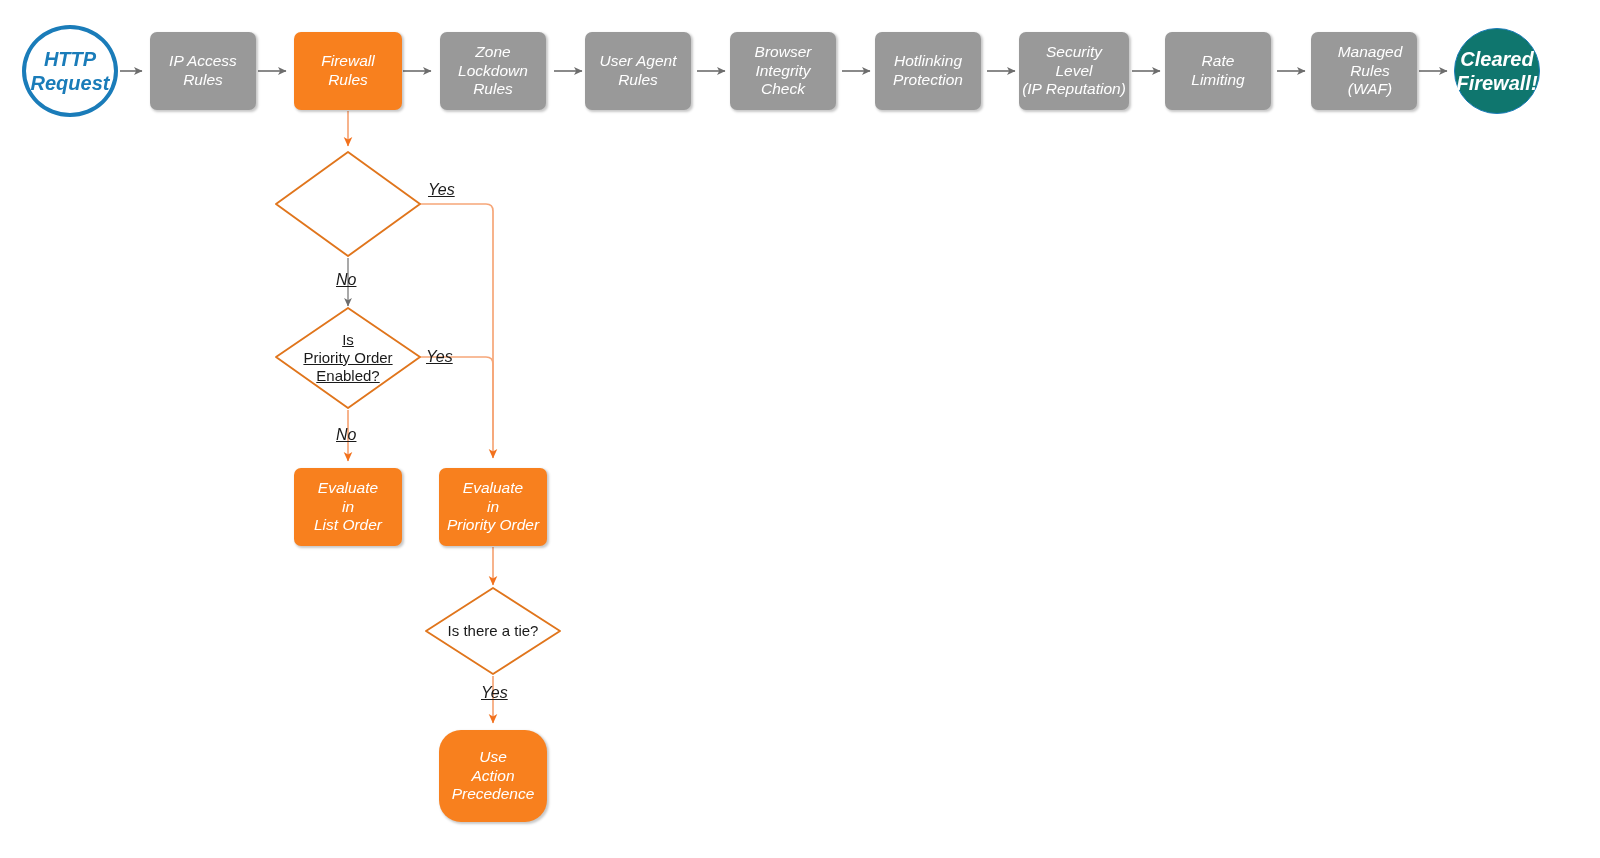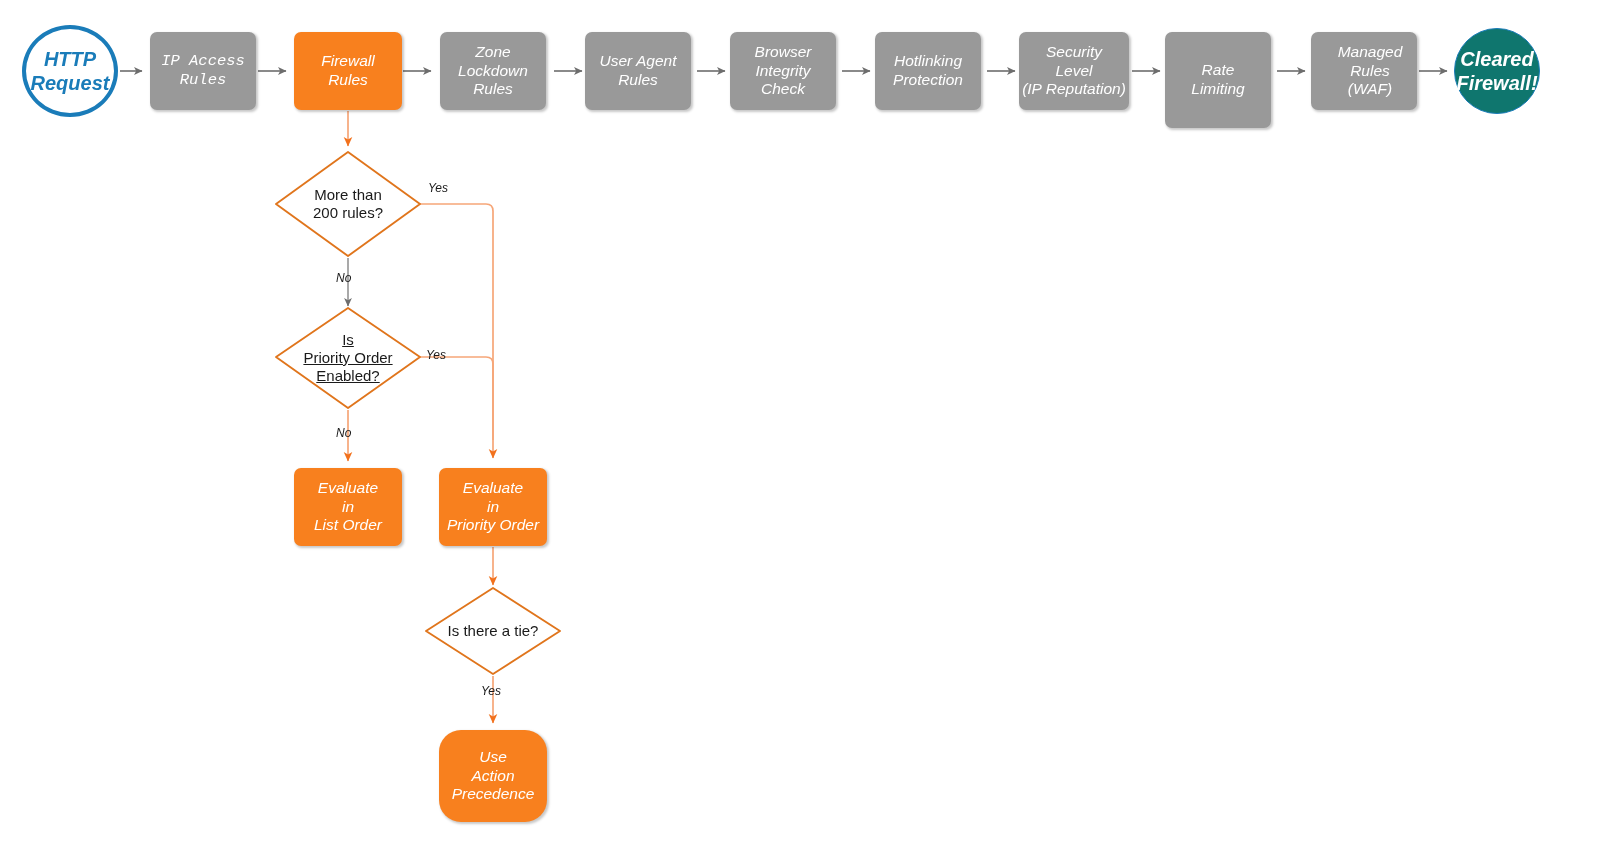--- a/index.html
+++ b/index.html
@@ -72,23 +72,24 @@
     text-align: center;
     font-size: 15px;
     color: #1a1a1a;
     line-height: 1.22;
     white-space: pre-line;
     box-sizing: border-box;
   }
   .edge-label {
     position: absolute;
     font-style: italic;
-    font-size: 12px;
+    font-size: 16px;
     color: #1a1a1a;
     white-space: nowrap;
+    text-decoration: underline;
   }
 </style>
 </head>
 <body>
 
 <div id="canvas">
 
   <svg class="svg-layer" viewBox="0 0 1600 858">
     <defs>
       <marker id="arrow-gray" markerWidth="9" markerHeight="9" refX="8" refY="4.5" orient="auto" markerUnits="userSpaceOnUse">
@@ -148,21 +149,21 @@
       <polygon points="348,308 420,357 348,408 276,357"></polygon>
       <polygon points="493,588 560,631 493,674 426,631"></polygon>
     </g>
   </svg>
 
   <div class="node terminator outline" style="left:22px; top:25px; width:96px; height:92px;">
     <span>HTTP
 Request</span>
   </div>
 
-  <div class="node proc gray" style="left:150px; top:32px; width:106px; height:78px;font-family:Liberation Mono, monospace;">
+  <div class="node proc gray" style="left:150px; top:32px; width:106px; height:78px;">
     <span>IP Access
 Rules</span>
   </div>
 
   <div class="node proc orange" style="left:294px; top:32px; width:108px; height:78px;">
     <span>Firewall
 Rules</span>
   </div>
 
   <div class="node proc gray" style="left:440px; top:32px; width:106px; height:78px;">
@@ -186,40 +187,36 @@
     <span>Hotlinking
 Protection</span>
   </div>
 
   <div class="node proc gray" style="left:1019px; top:32px; width:110px; height:78px;">
     <span>Security
 Level
 (IP Reputation)</span>
   </div>
 
-  <div class="node proc gray" style="left:1165px; top:32px; width:106px; height:96px;">
+  <div class="node proc gray" style="left:1165px; top:32px; width:106px; height:78px;">
     <span>Rate
 Limiting</span>
   </div>
 
   <div class="node proc gray" style="left:1311px; top:32px; width:106px; height:78px;padding-left:12px;">
     <span>Managed
 Rules
 (WAF)</span>
   </div>
 
   <div class="node terminator filled" style="left:1454px; top:28px; width:86px; height:86px;">
     <span>Cleared
 Firewall!</span>
   </div>
 
-  <div class="diamond-label" style="left:282px; top:172px; width:132px; height:64px;">
-    <span>More than
-200 rules?</span>
-  </div>
 
   <div class="diamond-label" style="left:280px; top:322px; width:136px; height:72px;text-decoration:underline;">
     <span>Is
 Priority Order
 Enabled?</span>
   </div>
 
   <div class="diamond-label" style="left:428px; top:612px; width:130px; height:38px;">
     <span>Is there a tie?</span>
   </div>

